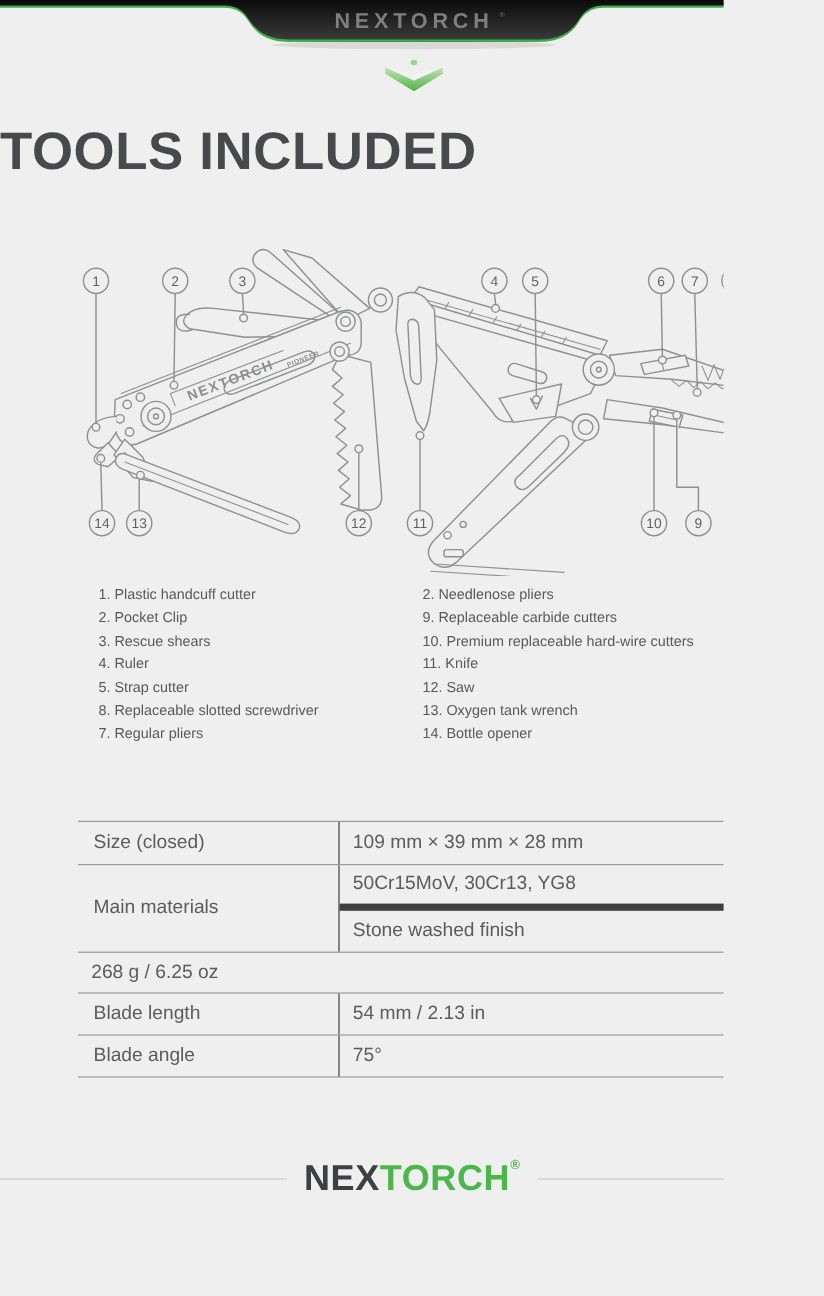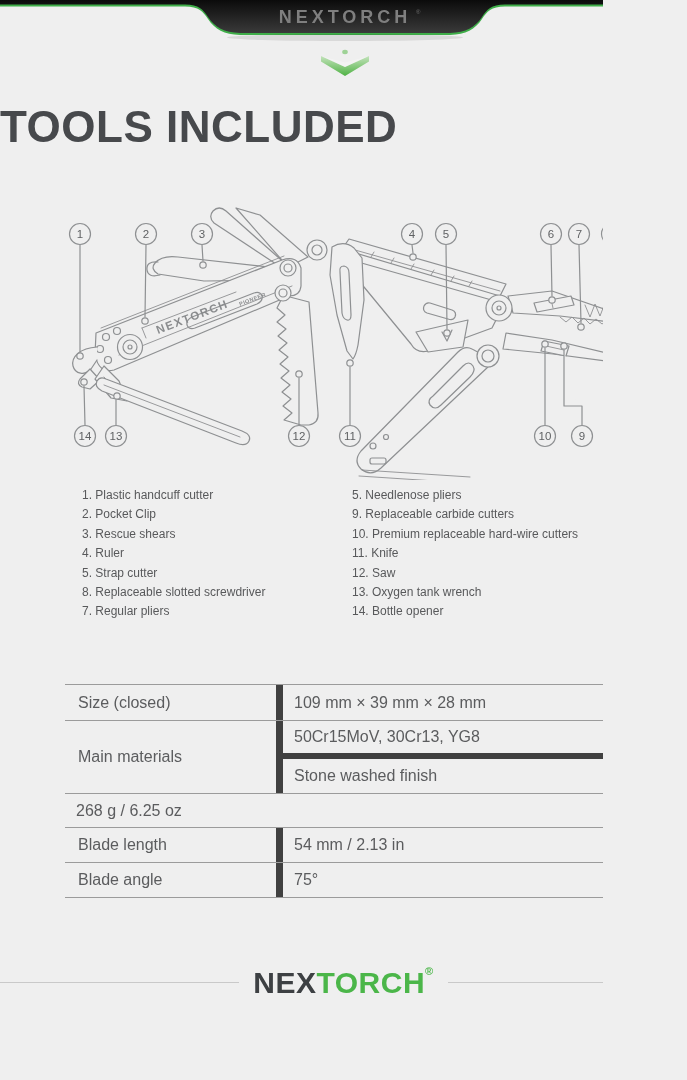--- a/index.html
+++ b/index.html
@@ -34,21 +34,21 @@
   
   .tools-col{position:absolute;top:486px;font-size:12px;color:#58595b;line-height:19.4px;white-space:nowrap;}
   .tools-col.left{left:82px;}
   .tools-col.right{left:352px;}
 
   
   .specs{position:absolute;left:65px;top:684px;width:557px;color:#5b5c5e;font-size:16px;
          border-bottom:1px solid #9b9b9b;}
   .srow{display:flex;border-top:1px solid #9b9b9b;}
   .slabel{width:218px;box-sizing:border-box;padding-left:13px;display:flex;align-items:center;
-          border-right:7px solid #404040;}
+          border-right:1px solid #404040;}
   .svalue{flex:1;display:flex;align-items:center;padding-left:11px;}
   .h35{height:35px}.h33{height:33px}.h34{height:34px}
   .vstack{flex:1;display:flex;flex-direction:column;}
   .vs{display:flex;align-items:center;padding-left:11px;}
   .vs1{height:32px}
   .vs2{height:34px;border-top:6px solid #404040;}
 
   
   .footer{position:absolute;top:966px;left:0;width:687px;height:32px;display:flex;align-items:center;}
   .fline{flex:1;height:1px;background:#c9c9c9;}
@@ -248,21 +248,21 @@
   <div class="tools-col left">
     <div>1. Plastic handcuff cutter</div>
     <div>2. Pocket Clip</div>
     <div>3. Rescue shears</div>
     <div>4. Ruler</div>
     <div>5. Strap cutter</div>
     <div>8. Replaceable slotted screwdriver</div>
     <div>7. Regular pliers</div>
   </div>
   <div class="tools-col right">
-    <div>5. Needlenose pliers</div>
+    <div>2. Needlenose pliers</div>
     <div>9. Replaceable carbide cutters</div>
     <div>10. Premium replaceable hard-wire cutters</div>
     <div>11. Knife</div>
     <div>12. Saw</div>
     <div>13. Oxygen tank wrench</div>
     <div>14. Bottle opener</div>
   </div>
 
   <div class="specs">
     <div class="srow h35">

